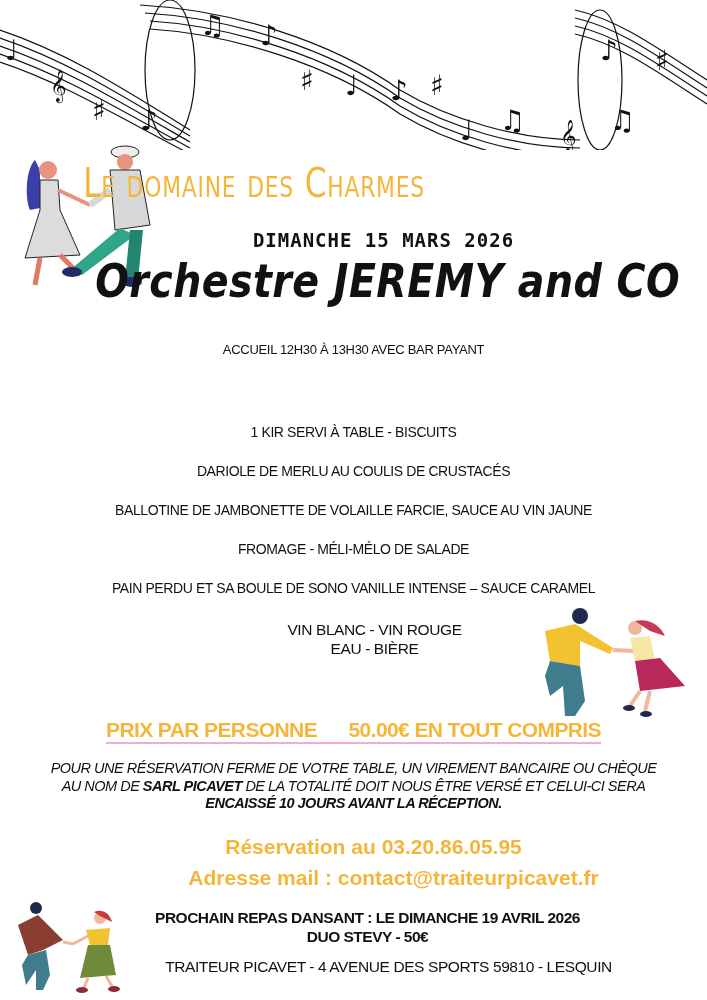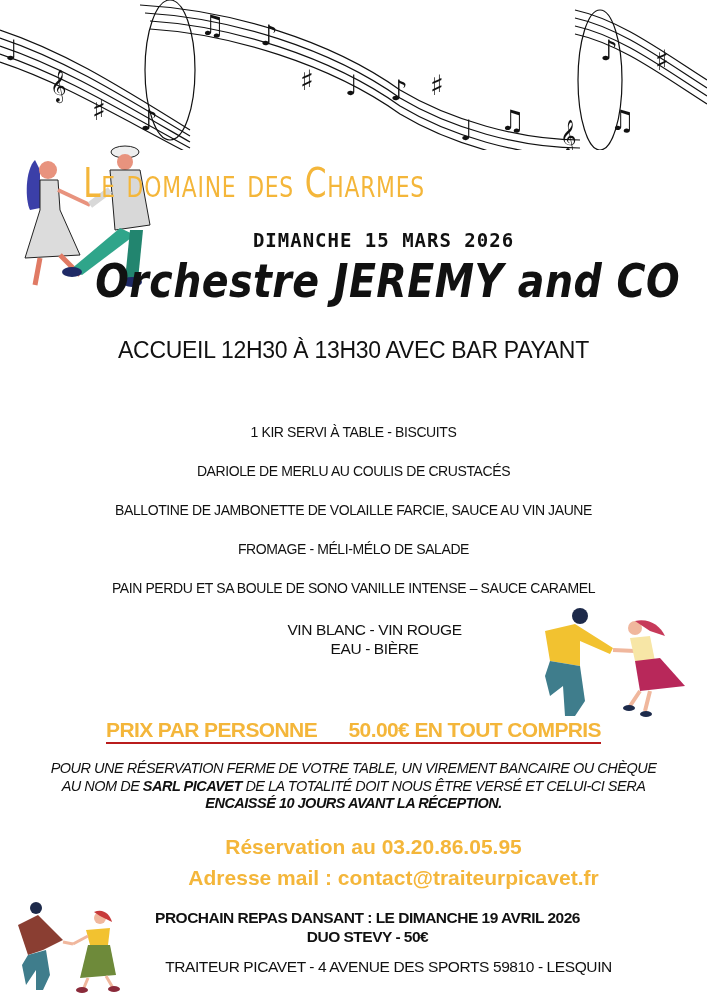--- a/index.html
+++ b/index.html
@@ -3,25 +3,25 @@
 <meta charset="utf-8">
 <style>
   html, body { margin: 0; padding: 0; background: #ffffff; }
   body { width: 707px; height: 1000px; position: relative; overflow: hidden; font-family: "Liberation Sans", sans-serif; color: #111; }
   .abs { position: absolute; }
   .center { left: 0; width: 707px; text-align: center; }
 
   .venue { top: 160px; font-family: "DejaVu Sans", sans-serif; font-size: 40px; color: #f4b63a; letter-spacing: 1px; font-variant: small-caps; font-weight: normal; transform: scaleX(0.78); transform-origin: 378px 0; left: 0; width: 757px; }
   .date { top: 229px; font-family: "DejaVu Sans Mono", monospace; font-weight: bold; font-size: 19px; letter-spacing: 1px; left: 30px; }
   .orchestra { top: 254px; font-family: "DejaVu Sans", sans-serif; font-weight: bold; font-style: italic; font-size: 46px; letter-spacing: 0.5px; left: 30px; transform: scaleX(0.86); transform-origin: 383px 0; }
-  .schedule { top: 340px; font-size: 23px; line-height: 20px; letter-spacing: -0.3px; }
+  .schedule { top: 340px; font-size: 13px; line-height: 20px; letter-spacing: -0.3px; }
   .menu-item { font-size: 14px; letter-spacing: -0.4px; }
   .drinks { top: 620px; font-size: 15.5px; line-height: 19px; letter-spacing: -0.4px; margin-left: 21px; }
   .price { top: 718px; font-weight: bold; font-size: 21px; color: #f4b63a; letter-spacing: -0.6px; }
-  .price span.u { border-bottom: 2px solid #b91c1c; padding-bottom: 1px; white-space: pre; }
+  .price span.u { border-bottom: 2px solid #f9a8d4; padding-bottom: 1px; white-space: pre; }
   .payment { top: 760px; font-size: 14.5px; line-height: 17.5px; letter-spacing: -0.5px; font-style: italic; }
   .resa { top: 835px; font-weight: bold; font-size: 21px; color: #f4b63a; padding-left: 20px; }
   .mail { top: 866px; font-weight: bold; font-size: 21px; color: #f4b63a; left: 40px; }
   .next { top: 908px; font-weight: bold; font-size: 15.5px; line-height: 19px; letter-spacing: -0.5px; left: 14px; }
   .address { top: 958px; font-size: 15.5px; letter-spacing: -0.4px; left: 35px; }
   b.strong { font-weight: bold; }
 </style>
 </head>
 <body>
 

